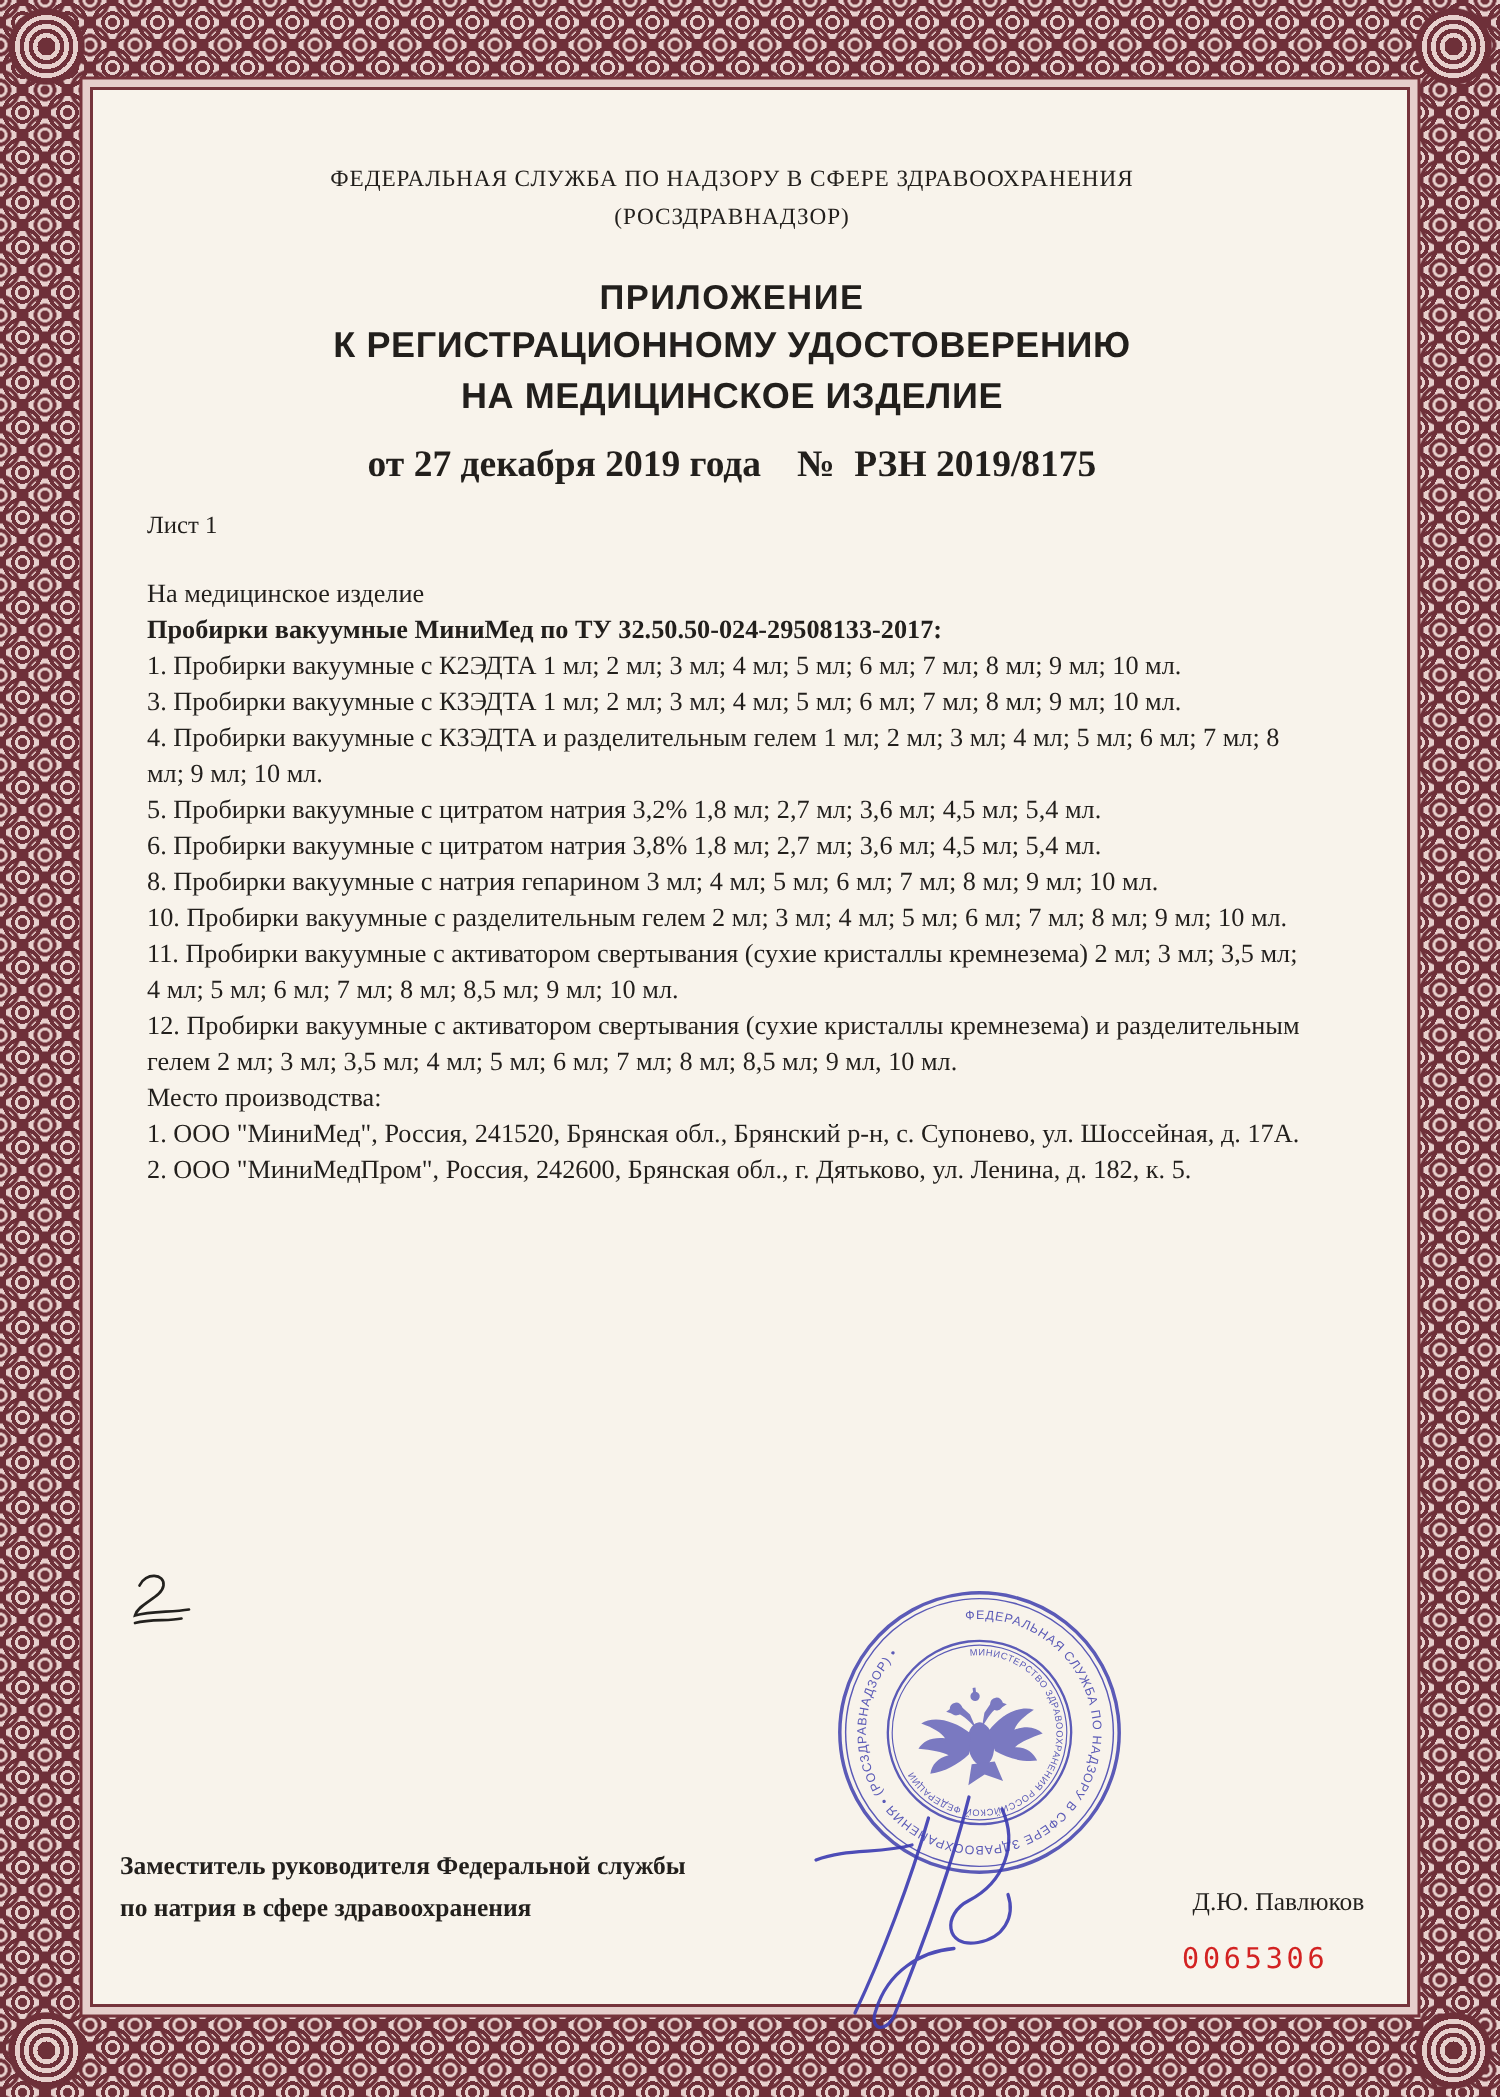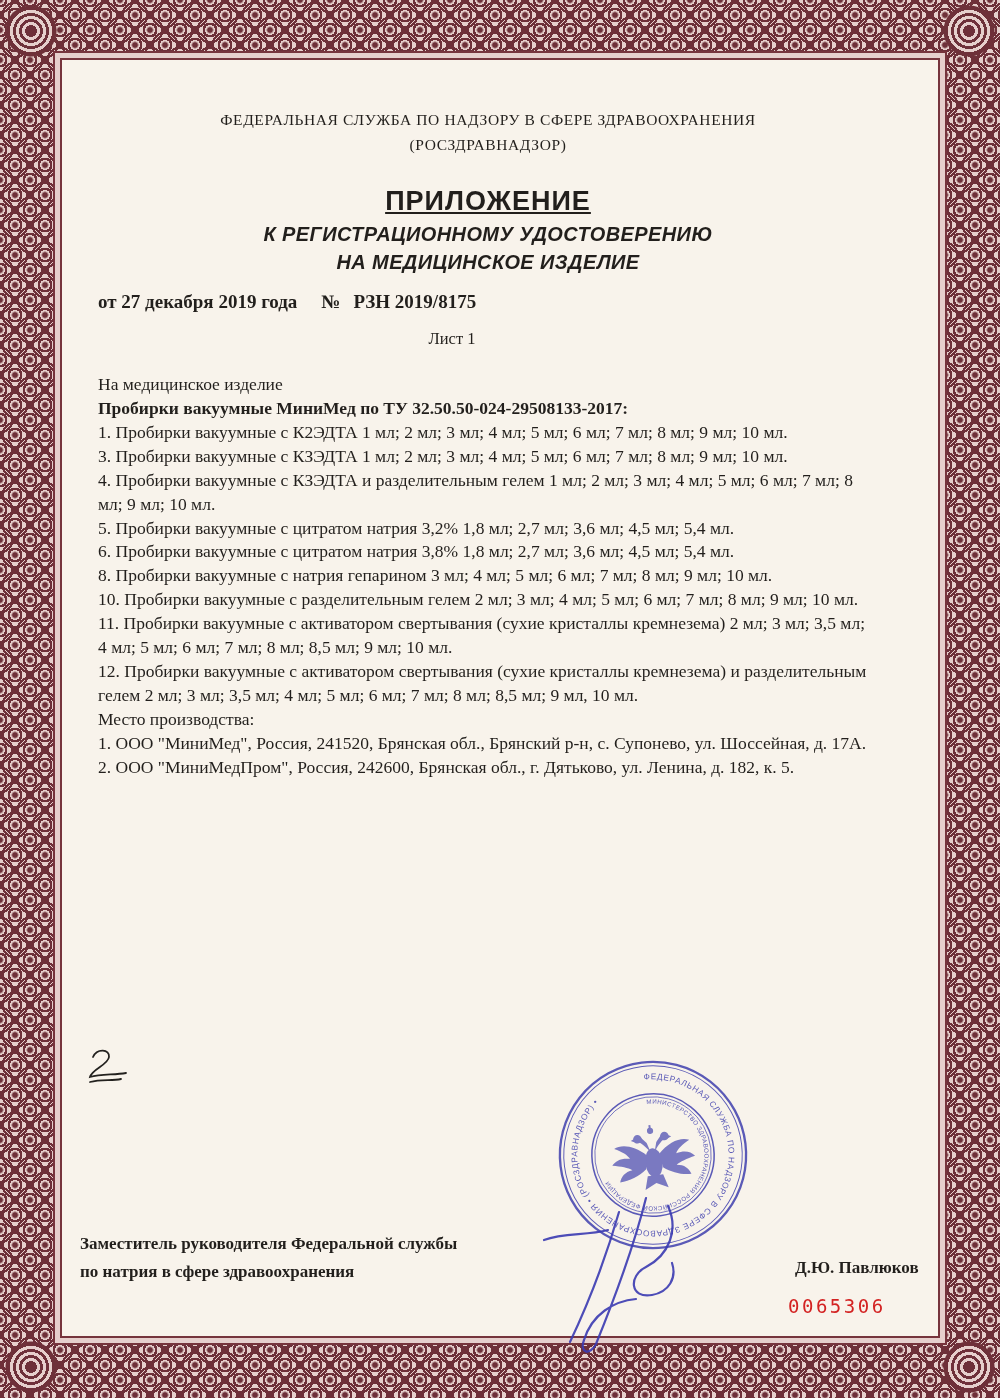--- a/index.html
+++ b/index.html
@@ -30,33 +30,33 @@
   
   .paper {
     position:absolute; left:60px; top:58px; width:880px; height:1280px;
     background:#f8f3eb;
     border:2px solid #76343c;
     box-shadow: 0 0 0 5px #e6cfcc, 0 0 0 7px #76343c;
     padding:48px 60px 0 36px;
   }
   .agency { text-align:center; font-size:15.5px; letter-spacing:0.6px; line-height:1.6; }
   .doc-title { text-align:center; margin-top:24px; font-family:"Liberation Sans", sans-serif; font-weight:bold; line-height:1.42; }
-  .doc-title .t1 { font-size:27px; letter-spacing:1px;text-decoration:underline; }
-  .doc-title .t2, .doc-title .t3 { font-size:20px; letter-spacing:0.4px;font-style:italic; }
-  .meta-line { text-align:left; margin-top:14px; font-weight:bold; font-size:19px; }
+  .doc-title .t1 { font-size:23px; letter-spacing:1px; }
+  .doc-title .t2, .doc-title .t3 { font-size:24px; letter-spacing:0.4px; }
+  .meta-line { text-align:center; margin-top:14px; font-weight:bold; font-size:25px; }
   .meta-line .gap1 { margin-right:24px; }
   .meta-line .gap2 { margin-right:13px; }
-  .sheet { text-align:center; padding-right:72px; margin-top:16px; font-size:16.5px; }
+  .sheet { text-align:left; padding-right:72px; margin-top:16px; font-size:16.5px; }
   .body-text { margin-top:24px; font-size:17.5px; line-height:1.37; }
   .body-text p { margin:0; }
   .product { font-weight:bold; }
 
   
   .signer { position:absolute; left:80px; top:1230px; font-weight:bold; font-size:17px; line-height:1.65; }
-  .signer-name { position:absolute; left:795px; top:1258px; font-weight:bold; font-size:17px; }
+  .signer-name { position:absolute; left:795px; top:1258px; font-weight:normal; font-size:17px; }
   .serial { position:absolute; left:788px; top:1295px; font-family:"DejaVu Sans Mono", monospace;
             font-size:19px; letter-spacing:2.5px; color:#d32222; }
 
   .stamp { position:absolute; left:556px; top:1058px; width:194px; height:194px; opacity:0.85; transform:rotate(-7deg); }
   .signature-svg { position:absolute; left:518px; top:1182px; width:260px; height:178px; }
   .handmark-svg { position:absolute; left:84px; top:1046px; width:52px; height:46px; }
 </style>
 </head>
 <body>
 

